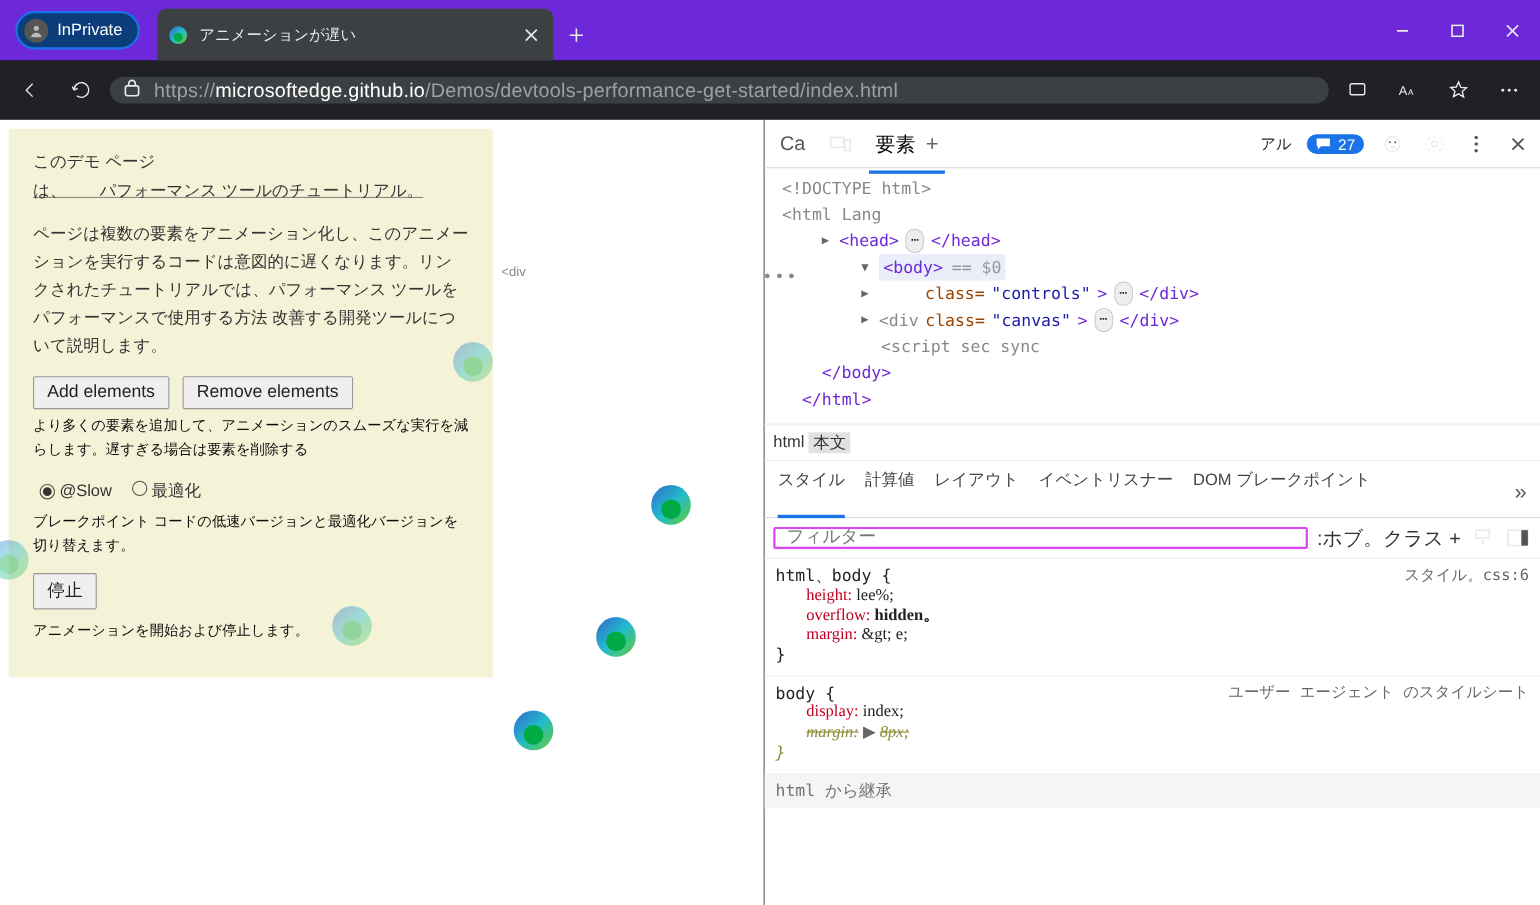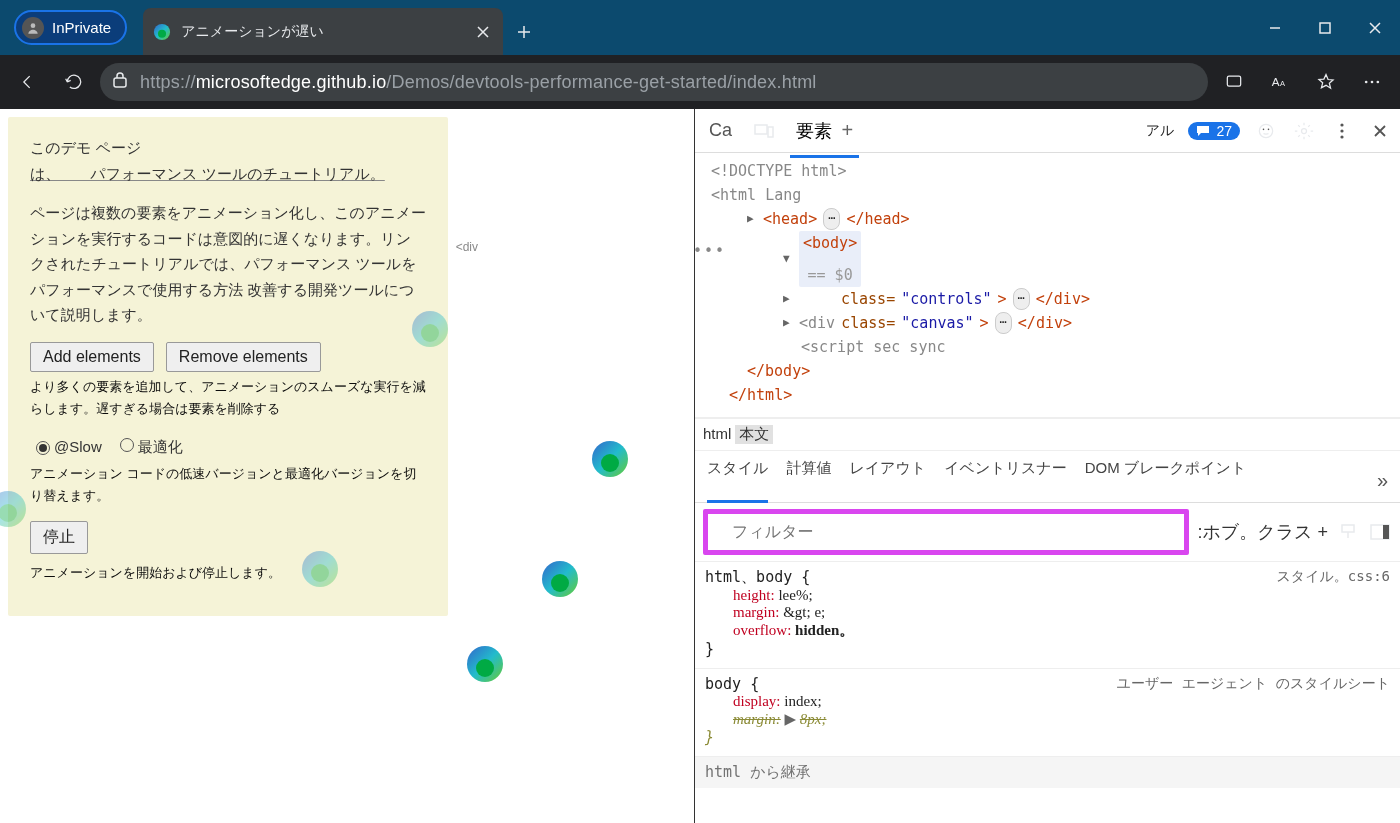--- a/index.html
+++ b/index.html
@@ -5,21 +5,21 @@
   * { box-sizing: border-box; }
   html, body { height: 100%; margin: 0; }
   body {
     font-family: "Segoe UI", "Yu Gothic UI", Meiryo, sans-serif;
     background: #000;
     overflow: hidden;
   }
   
   .titlebar {
     height: 55px;
-    background: #0c4a6e;
+    background: #6d28d9;
     display: flex;
     align-items: stretch;
     color: #e8eaed;
   }
   .inprivate-badge {
     display: flex; align-items: center;
     margin: 10px 0 10px 14px;
     padding: 0 14px 0 6px;
     border-radius: 18px;
     border: 2px solid #1a73e8;
@@ -61,21 +61,21 @@
     padding: 0 8px;
     gap: 6px;
     color:#e8eaed;
   }
   .tbtn {
     width:40px; height:40px; border-radius:6px;
     display:flex; align-items:center; justify-content:center;
   }
   .url {
     flex:1;
-    height:38px;
+    height:24px;
     background:#3c4043;
     border-radius:19px;
     display:flex; align-items:center;
     padding: 0 12px;
     gap:12px;
     color:#e8eaed;
   }
   .url .lock { color:#bdc1c6; }
   .url .text { font-size:18px; letter-spacing:0.2px; white-space:nowrap; overflow:hidden; }
   .url .text .host { color:#fff; }
@@ -143,29 +143,29 @@
   .iconbtn { width:24px; height:24px; display:flex; align-items:center; justify-content:center; color:#555;}
 
   .dom {
     padding:6px 8px 10px 16px;
     font-family: Consolas, Menlo, monospace;
     font-size:15px;
     line-height:1.6;
     border-bottom:1px solid #eee;
     position:relative;
   }
-  .dom .c-tag { color:#c2410c; }
+  .dom .c-tag { color:#6d28d9; }
   .dom .c-attr { color:#994500; }
   .dom .c-str { color:#1a1aa6; }
   .dom .c-cm  { color:#999; }
   .dom .c-gray{ color:#888; }
   .indent1 { padding-left:18px; }
   .indent2 { padding-left:36px; display:flex; align-items:center; gap:6px;}
   .indent3 { padding-left:72px; display:flex; align-items:center; gap:6px;}
-  .body-row { background:#e9eef9; border-radius:2px; padding:0 4px; display:inline-flex; gap:8px; align-items:center;flex-direction:column;}
+  .body-row { background:#e9eef9; border-radius:2px; padding:0 4px; display:inline-flex; gap:8px; align-items:center;}
   .disclosure { color:#666; font-size:11px; width:10px; display:inline-block;}
   .pill { background:#eee; border:1px solid #ccc; border-radius:8px; padding:0 4px; font-size:12px;}
   .dots { position:absolute; left:-2px; top:86px; color:#888; letter-spacing:2px;}
 
   .breadcrumb {
     border-top:1px solid #eee; border-bottom:1px solid #eee;
     padding:6px 8px; font-size:15px; color:#333;
     display:flex; gap:4px;
   }
   .breadcrumb .sel { background:#e1e1e1; padding:0 4px;}
@@ -176,22 +176,22 @@
   }
   .s-tab { font-size:15px; color:#444; padding-bottom:24px; position:relative;}
   .s-tab.active::after { content:""; position:absolute; left:0; right:0; bottom:-1px; height:3px; background:#1a73e8;}
   .s-more { margin-left:auto; font-size:20px; color:#555;}
 
   .styles-tool {
     display:flex; align-items:center; padding:6px 8px; gap:8px;
     border-bottom:1px solid #eee;
   }
   .filter-input {
-    flex:1; border:5px solid #d946ef; border-radius:2px; height:46px;
-    padding:0 24px; font-size:16px; color:#888;
+    flex:1; border:2px solid #d946ef; border-radius:2px; height:20px;
+    padding:0 10px; font-size:16px; color:#888;
   }
   .hov-cls { font-size:18px; color:#333; white-space:nowrap;}
 
   .rules {
     flex:1; overflow:auto;
     font-family: Consolas, Menlo, monospace;
     font-size:15px;
   }
   .rule { border-bottom:1px solid #eee; padding:6px 10px 10px 10px; position:relative;}
   .rule-src { position:absolute; right:10px; top:6px; font-size:14px; color:#666;}
@@ -330,21 +330,21 @@
       <div class="btn-row">
         <button class="btn-plain">Add elements</button>
         <button class="btn-plain">Remove elements</button>
       </div>
       <p class="help">より多くの要素を追加して、アニメーションのスムーズな実行を減らします。遅すぎる場合は要素を削除する</p>
 
       <div class="radio-row">
         <label><span class="radio sel"></span><span>@Slow</span></label>
         <label><span class="radio"></span><span>最適化</span></label>
       </div>
-      <p class="help">アニメーション コードの低速バージョンと最適化バージョンを切り替えます。</p>
+      <p class="help">ブレークポイント コードの低速バージョンと最適化バージョンを切り替えます。</p>
 
       <div style="margin-top:8px;">
         <button class="btn-plain">停止</button>
       </div>
       <p class="help" style="margin-top:8px;">アニメーションを開始および停止します。</p>
 
       <span class="div-tag">&lt;div</span>
     </div>
 
     <svg class="edge-logo fl blob" style="left:-12px; top:380px;" viewBox="0 0 40 40">
@@ -501,22 +501,22 @@
             <rect x="13" y="1" width="6" height="14" fill="#555"></rect>
           </svg>
       </span>
     </div>
 
     <div class="rules" style="position:relative;">
       <div class="rule">
         <span class="rule-src">スタイル。css:6</span>
         <div class="sel-line">html、body {</div>
         <div class="decl"><span class="prop">height:</span> <span class="val">lee%;</span></div>
+        <div class="decl"><span class="prop">overflow:</span>&nbsp;<span class="val" style="font-weight:600">hidden。</span></div>
         <div class="decl"><span class="prop">margin:</span> <span class="val">&amp;gt; e;</span></div>
-        <div class="decl"><span class="prop">overflow:</span>&nbsp;<span class="val" style="font-weight:600">hidden。</span></div>
         <div class="sel-line">}</div>
       </div>
 
       <div class="rule">
         <span class="rule-src">ユーザー エージェント のスタイルシート</span>
         <div class="sel-line">body {</div>
         <div class="decl"><span class="prop">display:</span> <span class="val">index;</span></div>
         <div class="decl over"><span class="prop">margin:</span> <span class="tri">▶</span> <span class="val">8px;</span></div>
         <div class="sel-line" style="font-style:italic; color:#8b8b36;">}</div>
       </div>

